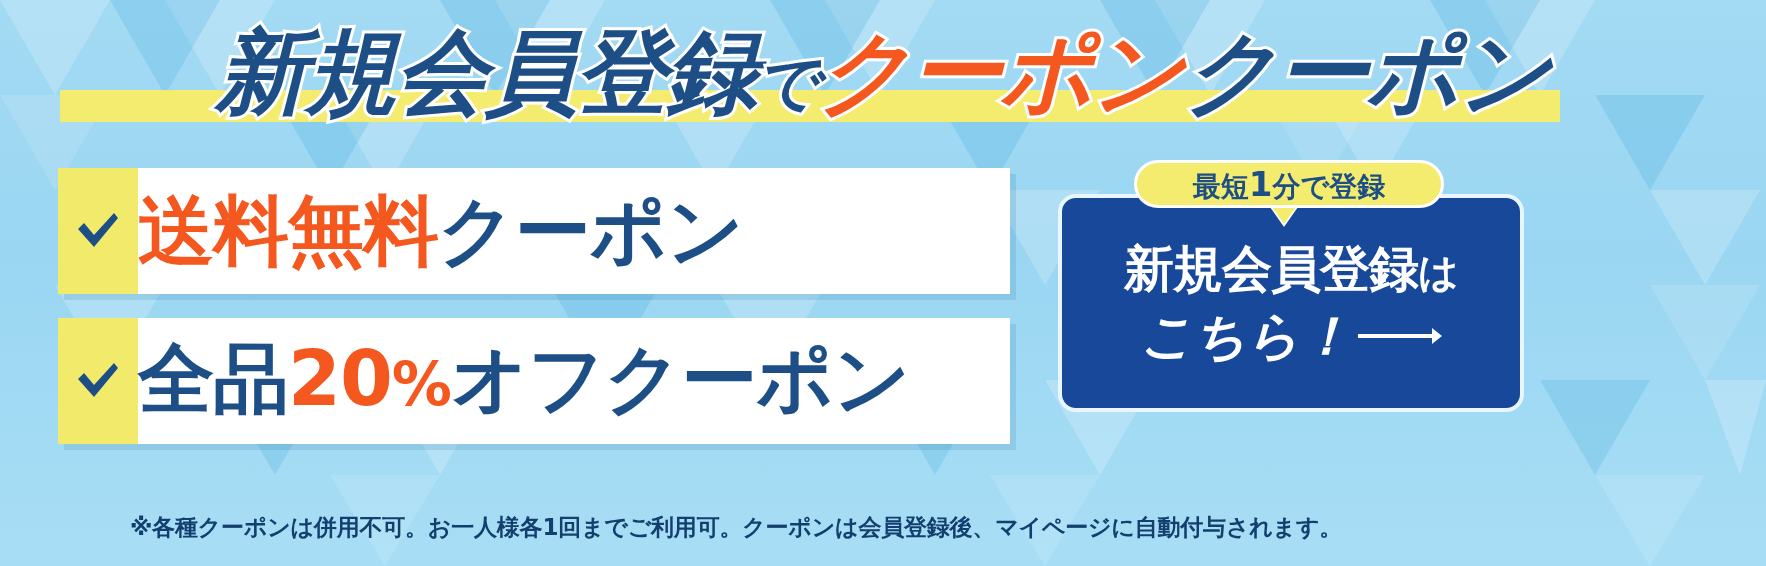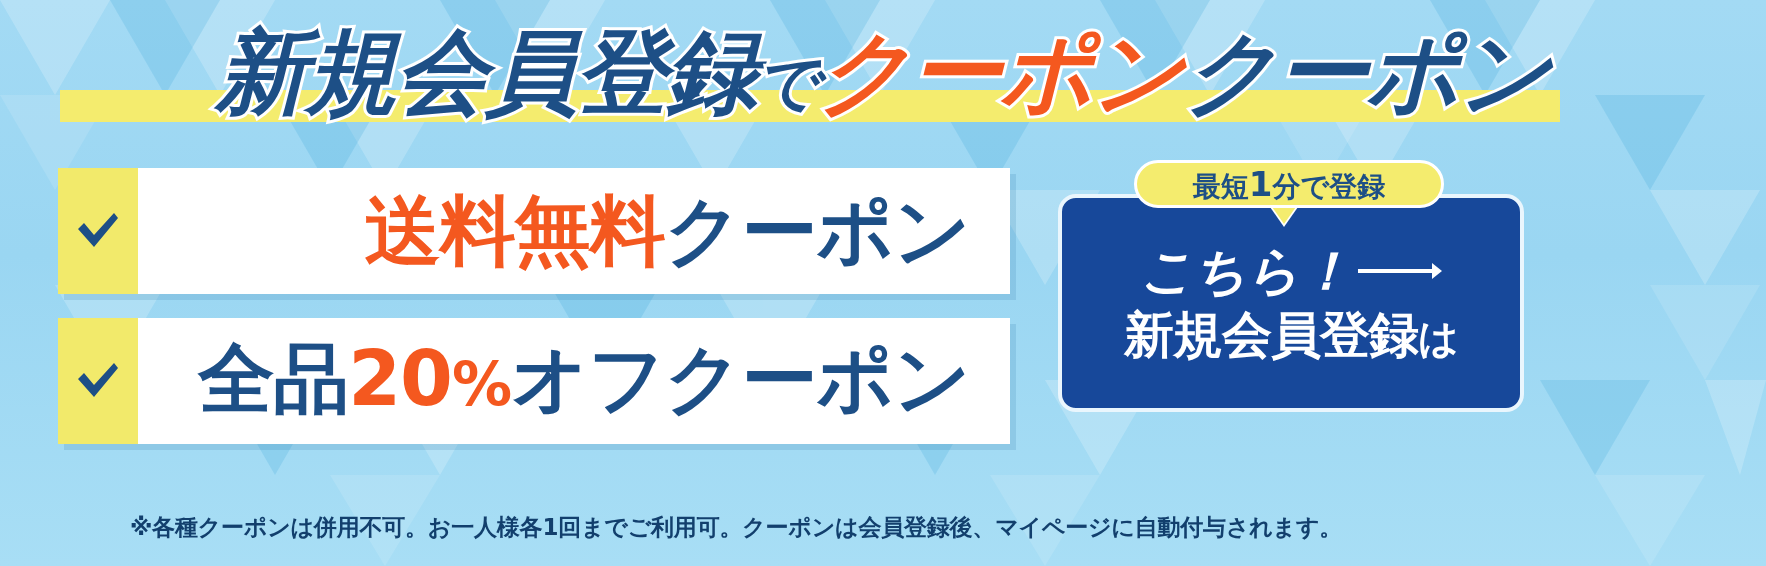--- a/index.html
+++ b/index.html
@@ -93,29 +93,28 @@
     justify-content: center;
   }
   .check-mark {
     display: block;
     width: 44px;
     height: 40px;
   }
 
   .card-text {
     flex: 1 1 auto;
-    text-align: right;
+    text-align: left;
     white-space: nowrap;
     font-size: 76px;
     line-height: 126px;
     font-weight: bold;
     letter-spacing: -1px;
     font-family: "DejaVu Sans", "Liberation Sans", sans-serif;
     padding-right: 40px;
-    margin-left: 32px;
   }
   .ct-orange { color: #f4581f; }
   .ct-blue { color: #1d4f86; }
   .ct-pct { font-size: 60px; }
 
   
   .cta-block {
     position: absolute;
     left: 1058px;
     top: 160px;
@@ -302,26 +301,26 @@
     </div>
   </div>
 
   <div class="cta-block">
     <div class="cta-bubble">
       <span class="cta-bubble-text"><span>最短</span><span class="num">1</span><span>分で登録</span></span>
     </div>
     <div class="cta-bubble-tail"></div>
 
     <div class="cta-button">
+      <div class="cta-line cta-line-1"><span>新規会員登録</span><span class="tail-kana">は</span></div>
       <div class="cta-line cta-line-2">
         <span>こちら！</span>
         <svg class="cta-arrow" viewBox="0 0 84 20">
           <line x1="0" y1="10" x2="74" y2="10" stroke="#ffffff" stroke-width="4"></line>
           <polygon points="74,2 84,10 74,18" fill="#ffffff"></polygon>
         </svg>
       </div>
-      <div class="cta-line cta-line-1"><span>新規会員登録</span><span class="tail-kana">は</span></div>
     </div>
   </div>
 
   <div class="footer-note">※各種クーポンは併用不可。お一人様各1回までご利用可。クーポンは会員登録後、マイページに自動付与されます。</div>
 
 </div>
 
 </body></html>

